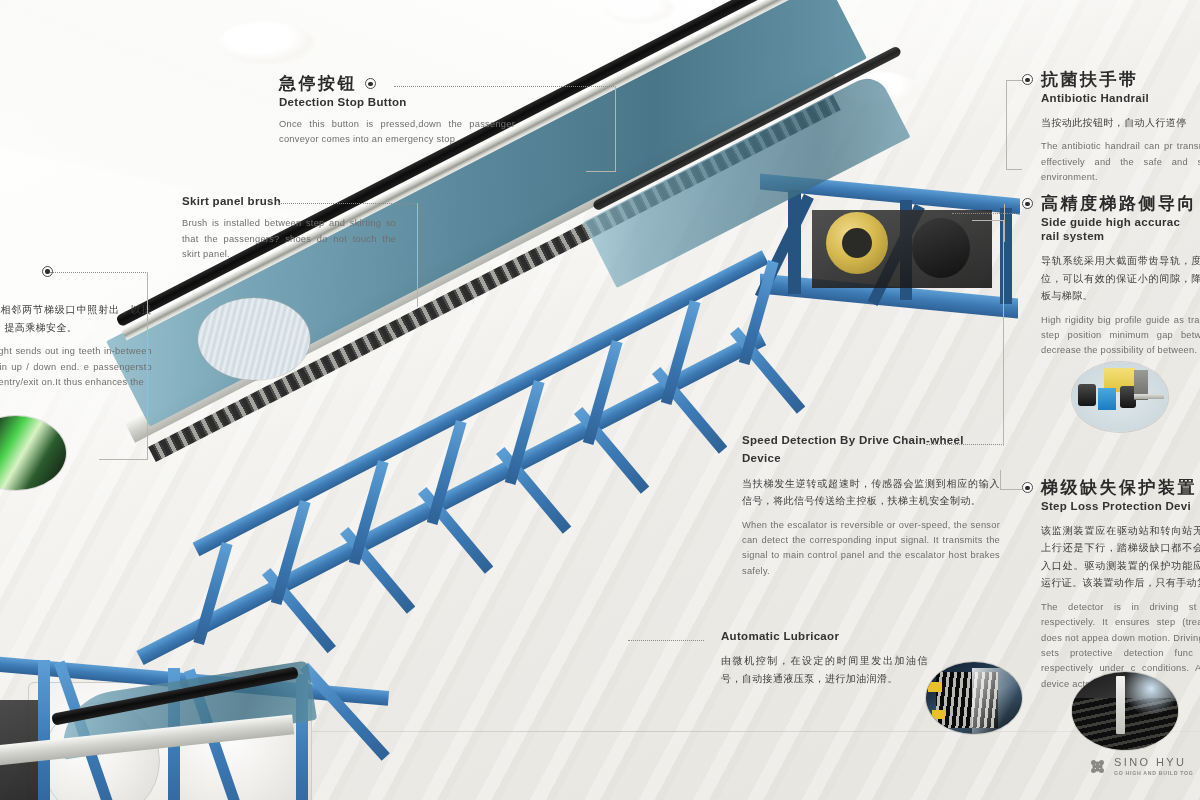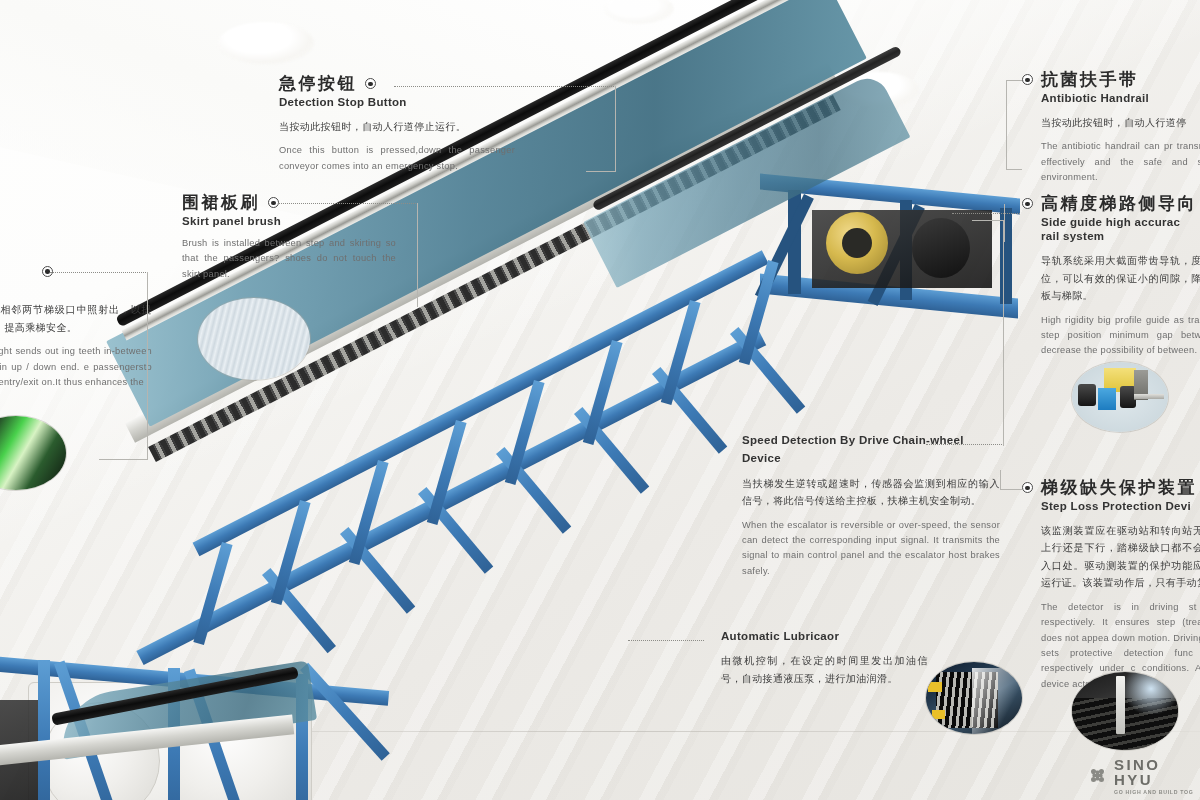--- a/index.html
+++ b/index.html
@@ -178,21 +178,21 @@
   .st-post { position:absolute; background:linear-gradient(180deg,#f2f2ef,#c2c2bd); border-radius:1px; }
   .st-glow { position:absolute; background:radial-gradient(ellipse at 50% 40%,#cfe3f2 0%,rgba(207,227,242,0) 75%); }
 
   
   #logo { position:absolute; left:1088px; top:757px; display:flex; align-items:center; gap:7px; }
   .logo-mark {
     width:19px; height:19px; flex:0 0 19px; position:relative;
     color:#777;
   }
   .logo-txt-main {
-    font-size:15px; font-weight:700; color:#6d6d68; letter-spacing:2.4px; line-height:1;
+    font-size:11px; font-weight:400; color:#6d6d68; letter-spacing:2.4px; line-height:1;
   }
   .logo-txt-sub {
     font-size:5.2px; font-weight:700; color:#8d8d88; letter-spacing:.7px; margin-top:2.5px; line-height:1;
   }
 </style>
 </head>
 <body>
 
 <div id="stage">
 
@@ -275,32 +275,27 @@
     <div class="handrail" style="left:50px;top:600px;width:250px;height:12px;transform:rotate(-11deg);"></div>
     <div class="skirt-strip" style="left:-6px;top:640px;width:300px;height:20px;transform:rotate(-6deg);"></div>
   </div>
 
   <div class="callout" style="left:279px;top:74px;width:236px;">
     <div class="co-head">
       <span class="co-cn-title">急停按钮</span>
       <span class="bullet"></span>
     </div>
     <div class="co-en-title">Detection Stop Button</div>
-    <div class="co-cn-body">当按动此按钮时，自动人行道停止运行。</div>
     <div class="co-en-body">Once this button is pressed,down the passenger conveyor comes into an emergency stop.</div>
   </div>
   <div class="lead-dot" style="left:394px;top:86px;width:222px;"></div>
   <div class="lead-solid" style="left:615px;top:86px;width:1px;height:86px;"></div>
   <div class="lead-solid" style="left:586px;top:171px;width:30px;height:1px;"></div>
 
   <div class="callout" style="left:182px;top:193px;width:214px;">
-    <div class="co-head">
-      <span class="co-cn-title">围裙板刷</span>
-      <span class="bullet"></span>
-    </div>
     <div class="co-en-title">Skirt panel brush</div>
     <div class="co-en-body">Brush is installed between step and skirting so that the passengers? shoes do not touch the skirt panel.</div>
   </div>
   <div class="lead-dot" style="left:278px;top:203px;width:140px;"></div>
   <div class="lead-solid" style="left:417px;top:203px;width:1px;height:104px;"></div>
   <div class="inset inset-brush" style="left:198px;top:298px;width:112px;height:82px;"></div>
 
   <div class="callout" style="left:-58px;top:266px;width:210px;">
     <div class="co-head">
       <span class="co-cn-title"></span>

